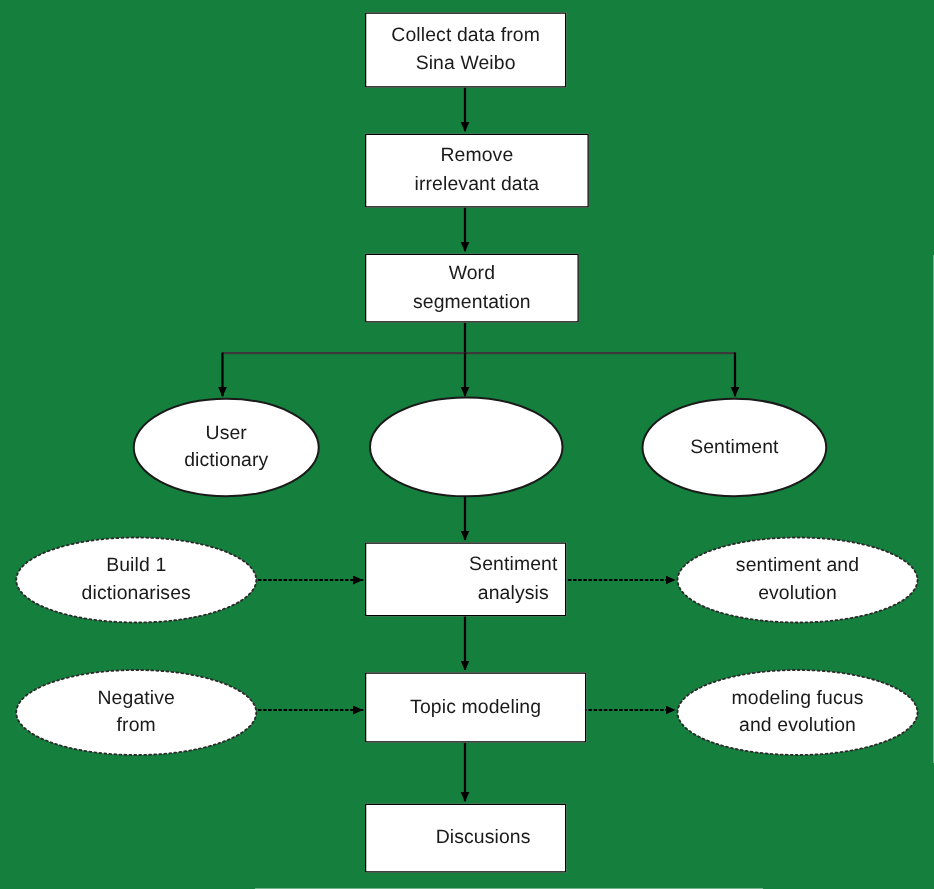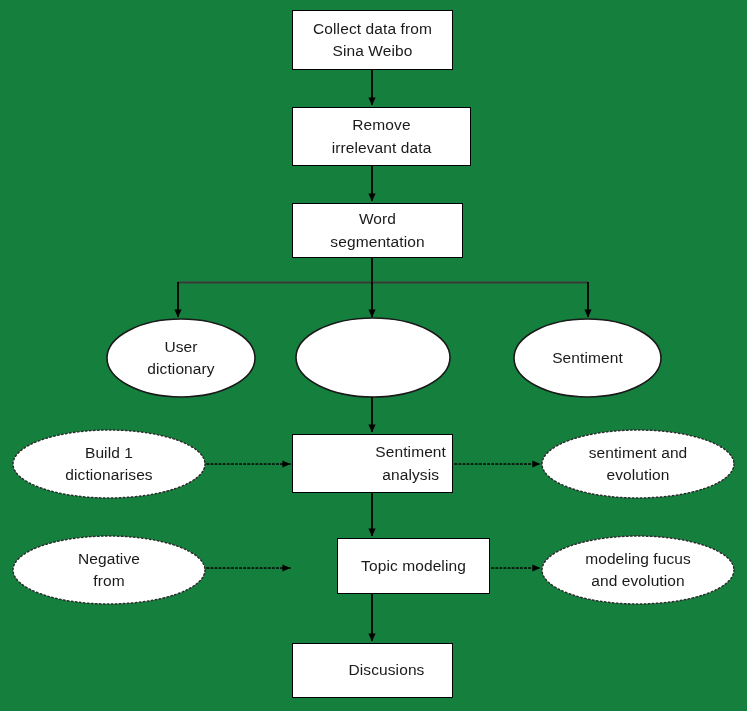--- a/index.html
+++ b/index.html
@@ -128,21 +128,21 @@
   <div class="node ellipse-node" style="left:542px; top:430px; width:192px; height:68px;">
     <span class="node-label">sentiment and
 evolution</span>
   </div>
 
   <div class="node ellipse-node" style="left:13px; top:536px; width:192px; height:68px;">
     <span class="node-label">Negative
 from</span>
   </div>
 
-  <div class="node box" style="left:292px; top:538px; width:153px; height:56px;margin-left:45px;">
+  <div class="node box" style="left:292px; top:538px; width:177px; height:56px;">
     <span class="node-label">Topic modeling</span>
   </div>
 
   <div class="node ellipse-node" style="left:542px; top:536px; width:192px; height:68px;">
     <span class="node-label">modeling fucus
 and evolution</span>
   </div>
 
   <div class="node box" style="left:292px; top:643px; width:161px; height:55px;padding-left:28px;">
     <span class="node-label">Discusions</span>

